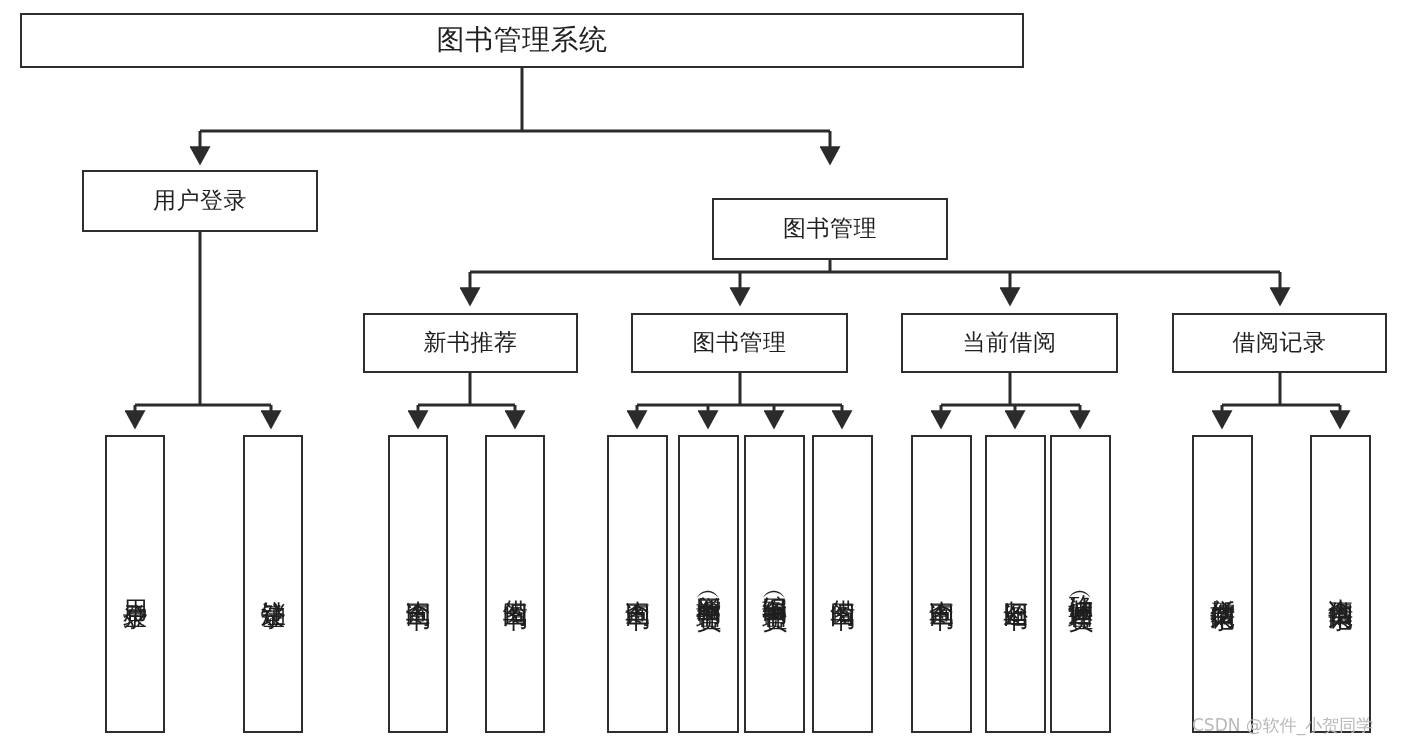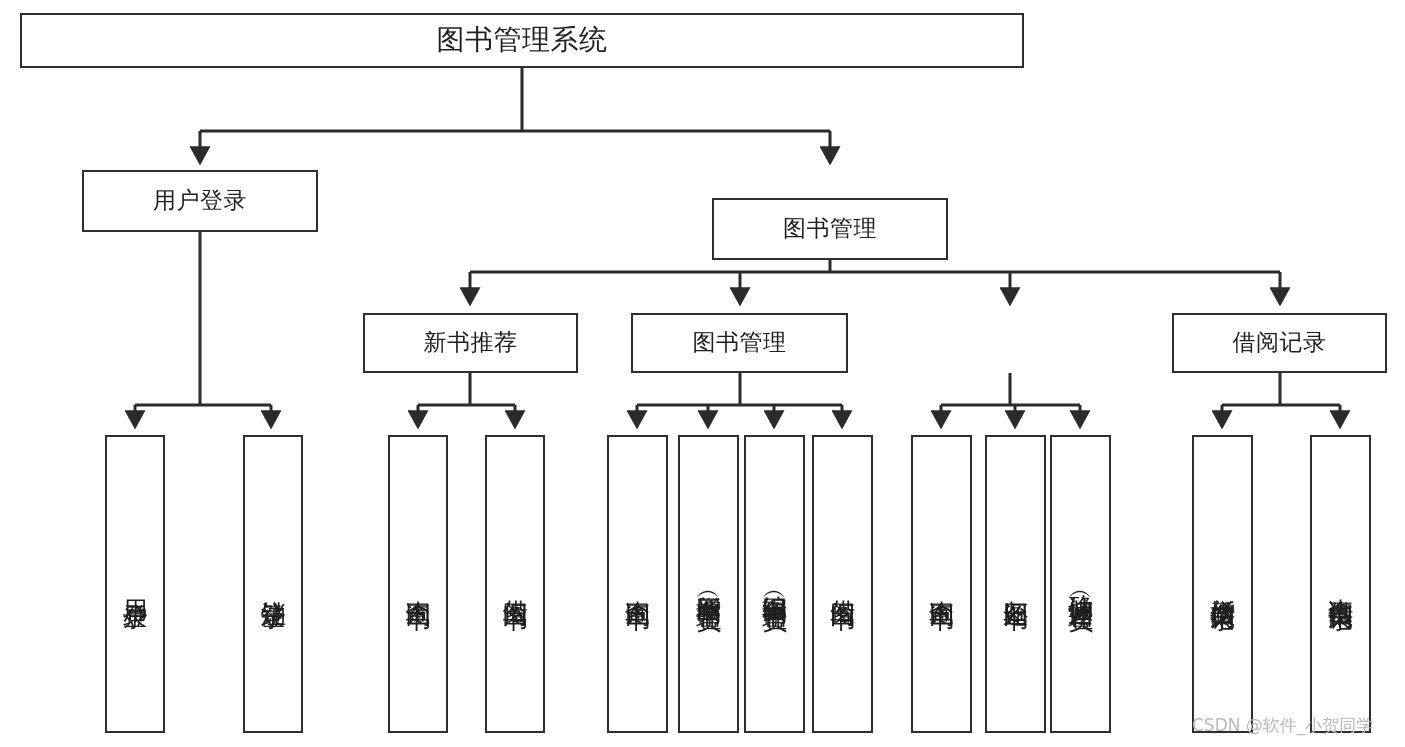--- a/index.html
+++ b/index.html
@@ -142,20 +142,23 @@
   <div class="node h" id="node-l2-1" style="left: 712px; top: 170px; width: 236px; height: 62px; margin-top: 28px;">
     <span class="lbl">图书管理</span>
   </div>
 
   <div class="node h" id="node-l3-0" style="left: 363px; top: 313px; width: 215px; height: 60px; font-family: Liberation Serif, serif;">
     <span class="lbl">新书推荐</span>
   </div>
   <div class="node h" id="node-l3-1" style="left: 631px; top: 313px; width: 217px; height: 60px;">
     <span class="lbl">图书管理</span>
   </div>
+  <div class="node h" id="node-l3-2" style="left: 901px; top: 313px; width: 217px; height: 60px;">
+    <span class="lbl">当前借阅</span>
+  </div>
   <div class="node h" id="node-l3-3" style="left: 1172px; top: 313px; width: 215px; height: 60px;">
     <span class="lbl">借阅记录</span>
   </div>
 
   <div class="node v" id="node-leaf-0" style="left: 105px; top: 435px; width: 60px; height: 298px;">
     <span class="lbl">用户登录</span>
   </div>
   <div class="node v" id="node-leaf-1" style="left: 243px; top: 435px; width: 60px; height: 298px;">
     <span class="lbl">注销登录</span>
   </div>

